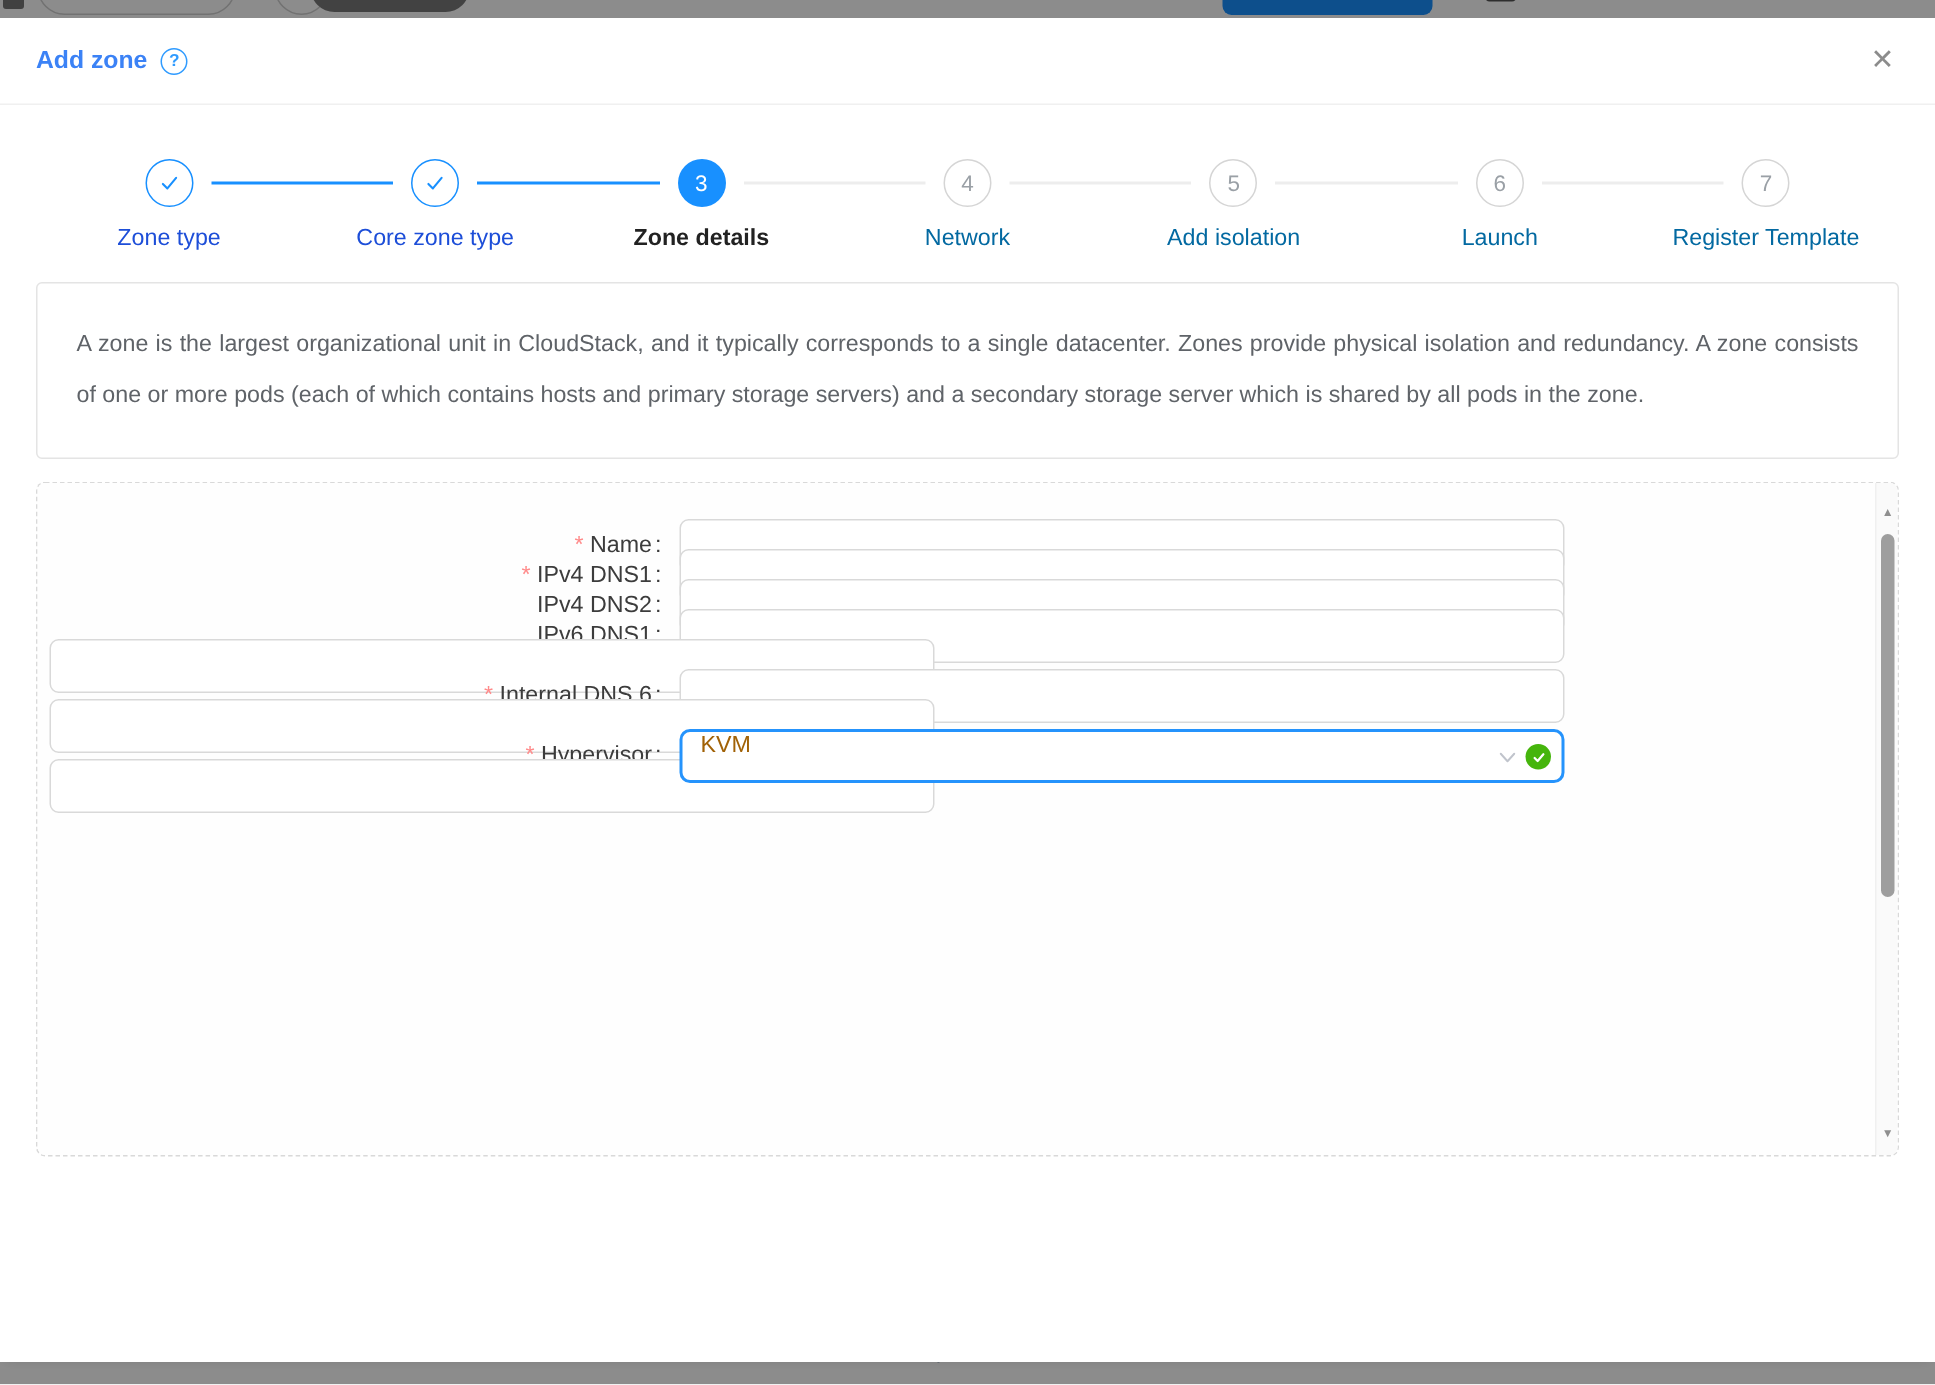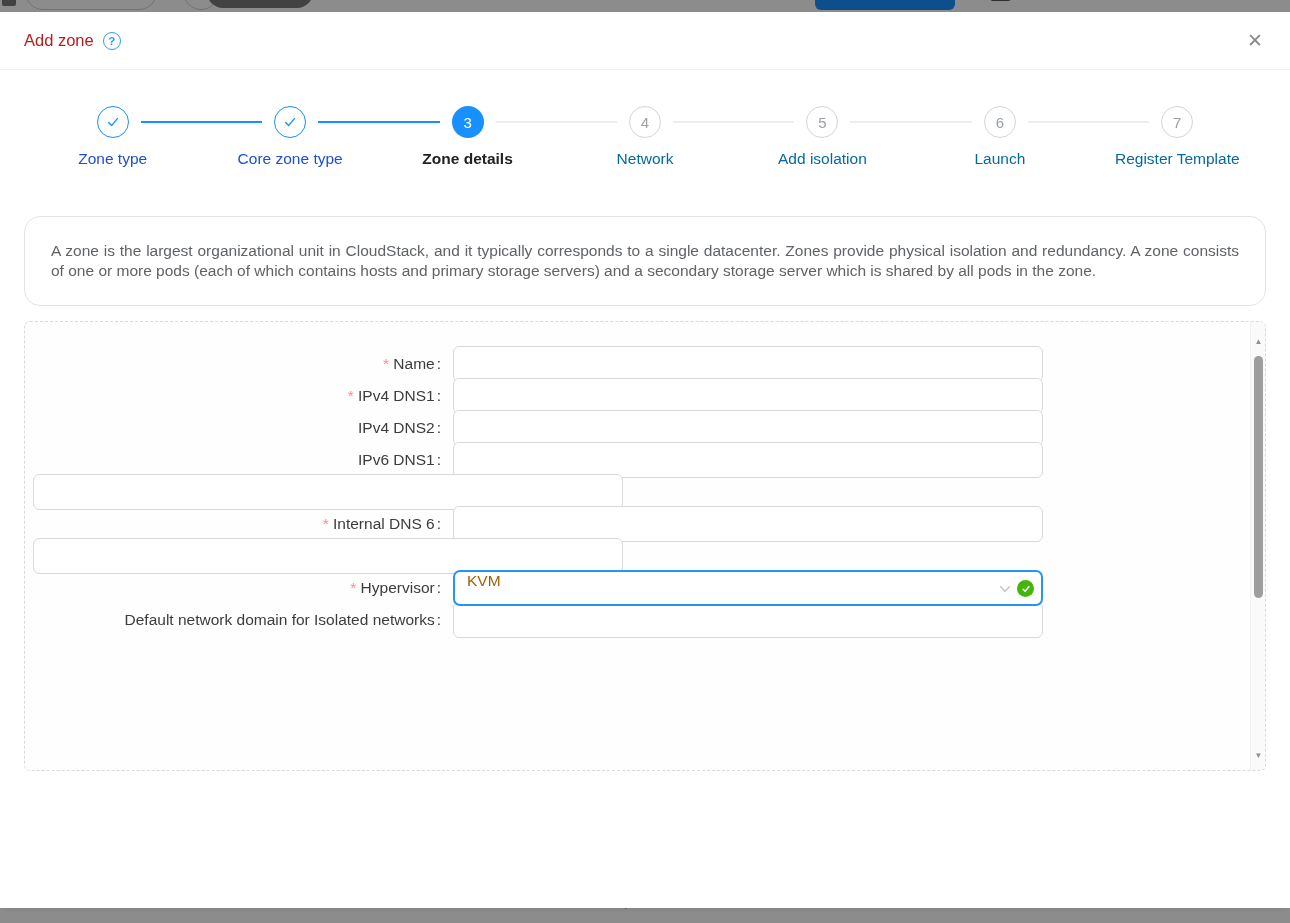--- a/index.html
+++ b/index.html
@@ -17,21 +17,21 @@
   .bg-btn-primary { position:absolute; left:815px; top:0px; width:140px; height:38px; background:#1890ff; border-radius:6px; }
   .bg-icon-square { position:absolute; left:990px; top:8px; width:21px; height:21px; border:2px solid #555; border-radius:3px; background:#fff; }
   .bg-footer { position:absolute; left:0; right:0; top:893px; text-align:center; font-size:14.5px; color:#3f3f3f; }
   .bg-footer .lic-link { color:#8ea3b8; }
 
   .mask { position:absolute; inset:0; background:rgba(0,0,0,0.45); }
 
   
   .modal { position:absolute; left:0; top:12px; width:1290px; height:896px; background:#fff; box-shadow:0 3px 6px -4px rgba(0,0,0,.12); }
   .modal-header { position:relative; height:58px; border-bottom:1px solid #f0f0f0; display:flex; align-items:center; padding:0 24px; }
-  .modal-title { font-size:16.5px; color:#b91c1c; font-weight:400; }
+  .modal-title { font-size:16.5px; color:#3b82f6; font-weight:700; }
   .help-icon { display:inline-flex; align-items:center; justify-content:center; margin-left:9px;
     width:18px; height:18px; border:1.4px solid #2f9bff; border-radius:50%;
     color:#2f9bff; font-size:11.5px; font-weight:bold; cursor:pointer; }
   .close-btn { position:absolute; right:20px; top:14px; width:30px; height:30px; border:none; background:transparent;
     color:#8c8c8c; font-size:19px; line-height:30px; text-align:center; cursor:pointer; font-family:inherit; }
 
   .modal-body { padding:0 24px; }
 
   
   .stepper { display:grid; grid-template-columns:repeat(7,1fr); margin-top:36px; }
@@ -47,27 +47,27 @@
   .step.todo .step-circle { border:1.5px solid #d5d5d5; }
   .step.todo .step-num { display:block; }
   .step-label { margin-top:12px; font-size:15.5px; color:#1d4ed8; }
   .step.current .step-label { color:#222; font-weight:700; }
   .step.todo .step-label { color:#0369a1; }
   .connector { position:absolute; top:15px; left:calc(50% + 28px); width:calc(100% - 56px); height:1.6px; background:#ededed; z-index:1; }
   .step.done .connector { background:#1890ff; }
   .step:last-child .connector { display:none; }
 
   
-  .info-box { margin-top:48px; border:1px solid #e4e4e4; border-radius:16px; padding:24px 26px;
-    font-size:15.5px; line-height:20px; color:#5f6368; text-align:justify; }
+  .info-box { margin-top:20px; border:1px solid #e4e4e4; border-radius:4px; padding:24px 26px;
+    font-size:15.5px; line-height:34px; color:#5f6368; text-align:justify; }
 
   
   .form-panel { position:relative; margin-top:15px; height:450px; border:1px dashed #d9d9d9; border-radius:6px;
     background:#fefefe; overflow:hidden; padding:32px 0 0 0; }
-  .form-row { display:flex; align-items:center; margin-bottom:12px; height:20px; }
+  .form-row { display:flex; align-items:center; height:20px; }
   .form-label { width:420px; text-align:right; font-size:15.5px; color:#3c3c3c; padding-right:4px; white-space:nowrap; }
   .form-label::after { content:":"; margin-left:2px; color:#3c3c3c; }
   .form-row.required .form-label::before { content:"* "; color:#ff8a8a; }
   .form-control { margin-left:8px; width:590px; height:36px; }
   .text-input { width:100%; height:100%; border:1px solid #d9d9d9; border-radius:6px; background:#fff;
     font-family:inherit; font-size:15px; color:#333; padding:0 12px; outline:none; }
   .select-box { position:relative; width:100%; height:100%; border:2px solid #2593fc; border-radius:7px;
     background:#fff; display:flex; align-items:center; padding:0 52px 0 12px; cursor:pointer; }
   .select-value { font-size:15.5px; color:#a16207; }
   .chevron-down { position:absolute; right:30px; top:11px; width:12px; height:12px; }
@@ -249,21 +249,20 @@
         </svg>
         <span class="success-badge">
           <svg width="10" height="10" viewBox="0 0 12 12">
             <path d="M2.5 6.4l2.4 2.4 4.6-5.4" stroke="#fff" stroke-width="1.8" fill="none" stroke-linecap="round" stroke-linejoin="round"></path>
           </svg>
         </span>
       </div>
     </div>
   </div>
             <div class="form-row">
-    <div class="form-label">Default network domain for Isolated networks</div>
     <div class="form-control">
       <input class="text-input" type="text" value="" style="">
 
     </div>
   </div>
           </div>
         <div class="scrollbar">
           <div class="scroll-arrow up">▲</div>
           <div class="scroll-thumb"></div>
           <div class="scroll-arrow down">▼</div>

